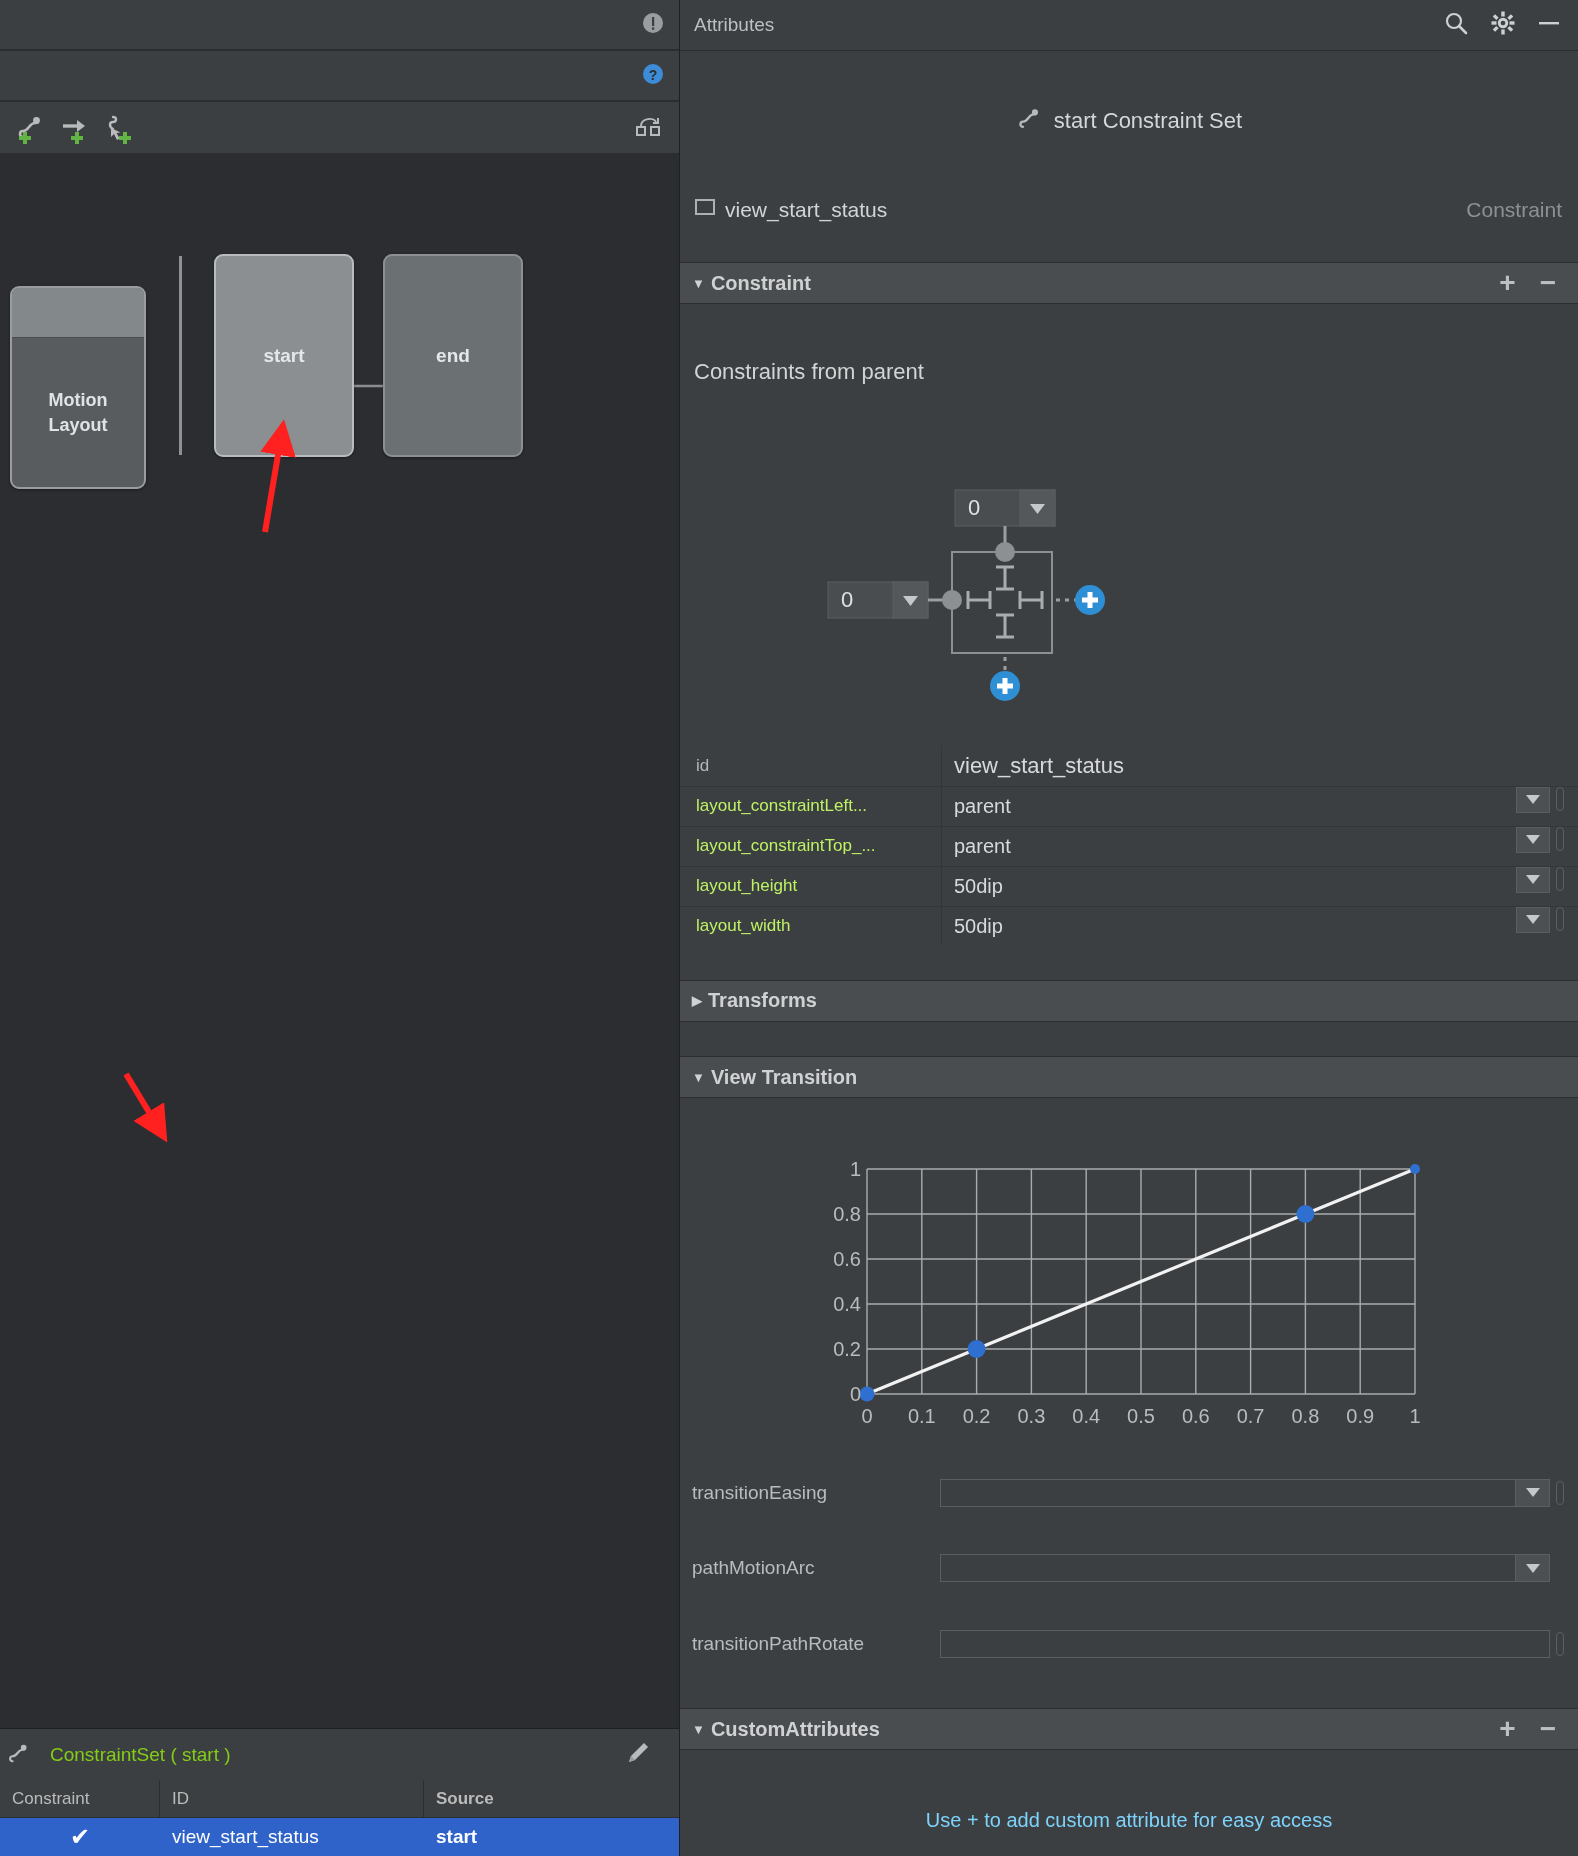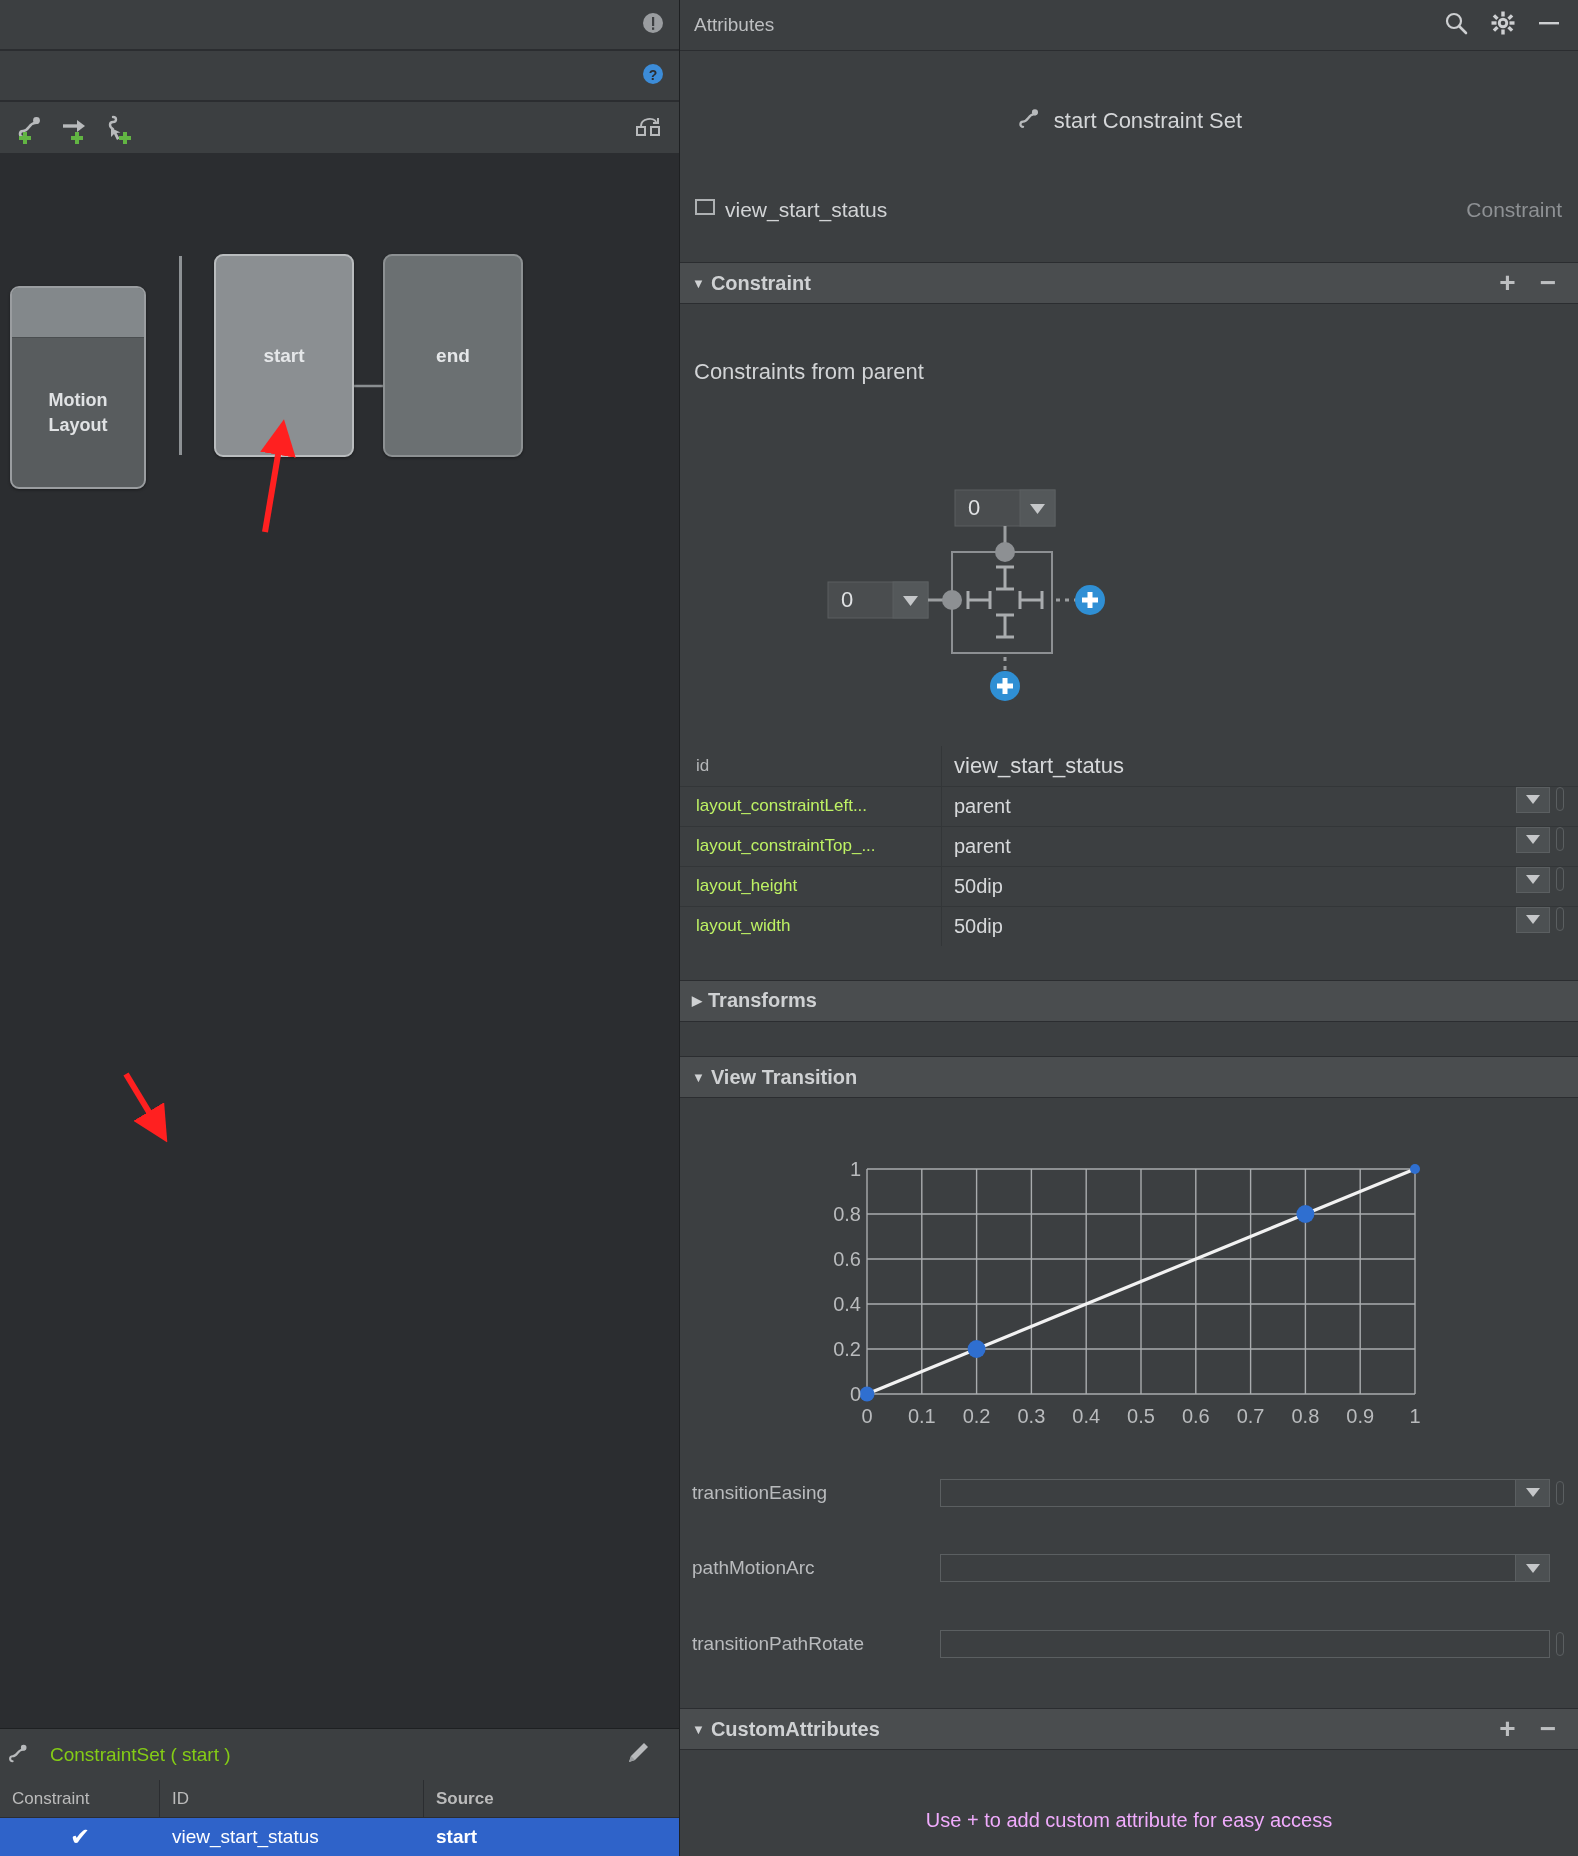--- a/index.html
+++ b/index.html
@@ -149,21 +149,21 @@
   .field-row { display:flex; align-items:center; height:41px; padding-left:12px; }
   .field-label { width: 248px; font-size:19px; color:#b9bbbd;}
   .field-box {
     flex:1; height:28px; border:1px solid #5b5f61; background:#3c3f41; display:flex; margin-right: 6px;
   }
   .field-box .dd { margin-left:auto; width:34px; background:#4c5052; border-left:1px solid #5b5f61;
     display:flex; align-items:center; justify-content:center;}
   .field-pill { width:8px; height:24px; border:1px solid #5b5f61; border-radius:4px; margin-right:14px;}
 
   .hint {
-    text-align:center; font-size:20px; color:#f0abfc; padding: 24px 0;
+    text-align:center; font-size:20px; color:#7dd3fc; padding: 24px 0;
   }
   .caret { font-size:13px; }
 </style>
 </head>
 <body>
 
 <div class="app">
 
   <div class="left-panel">
 

